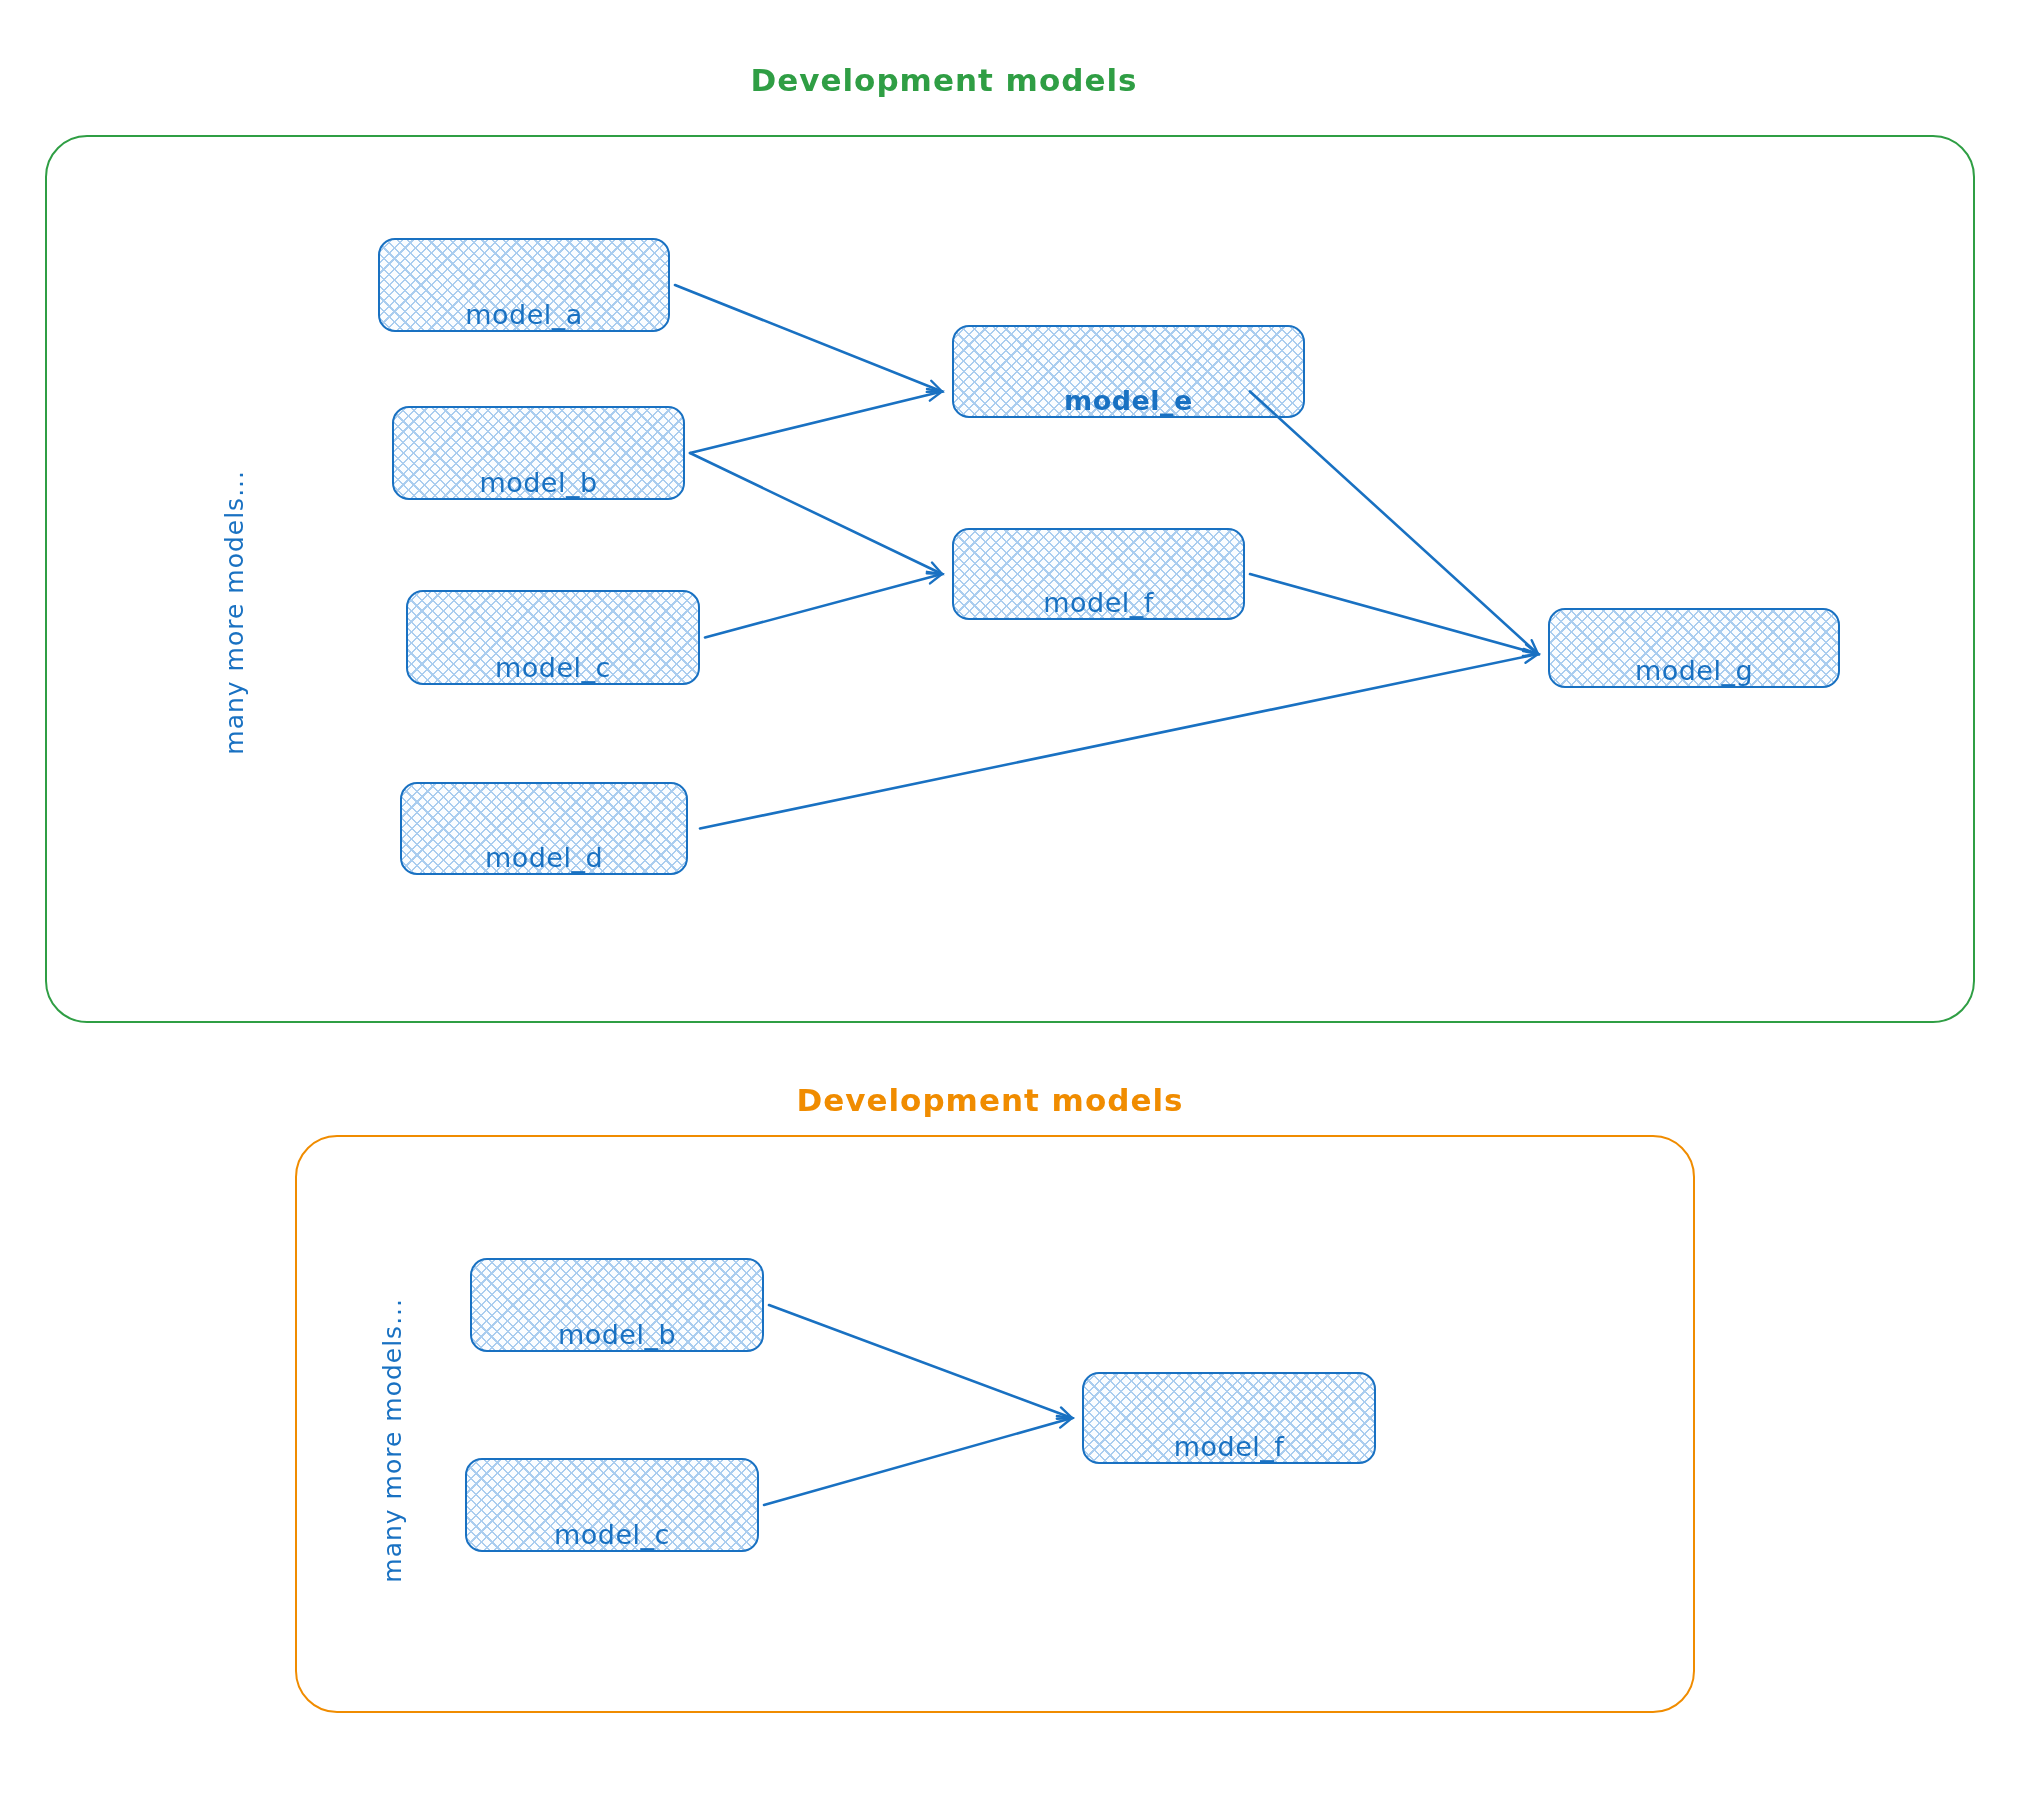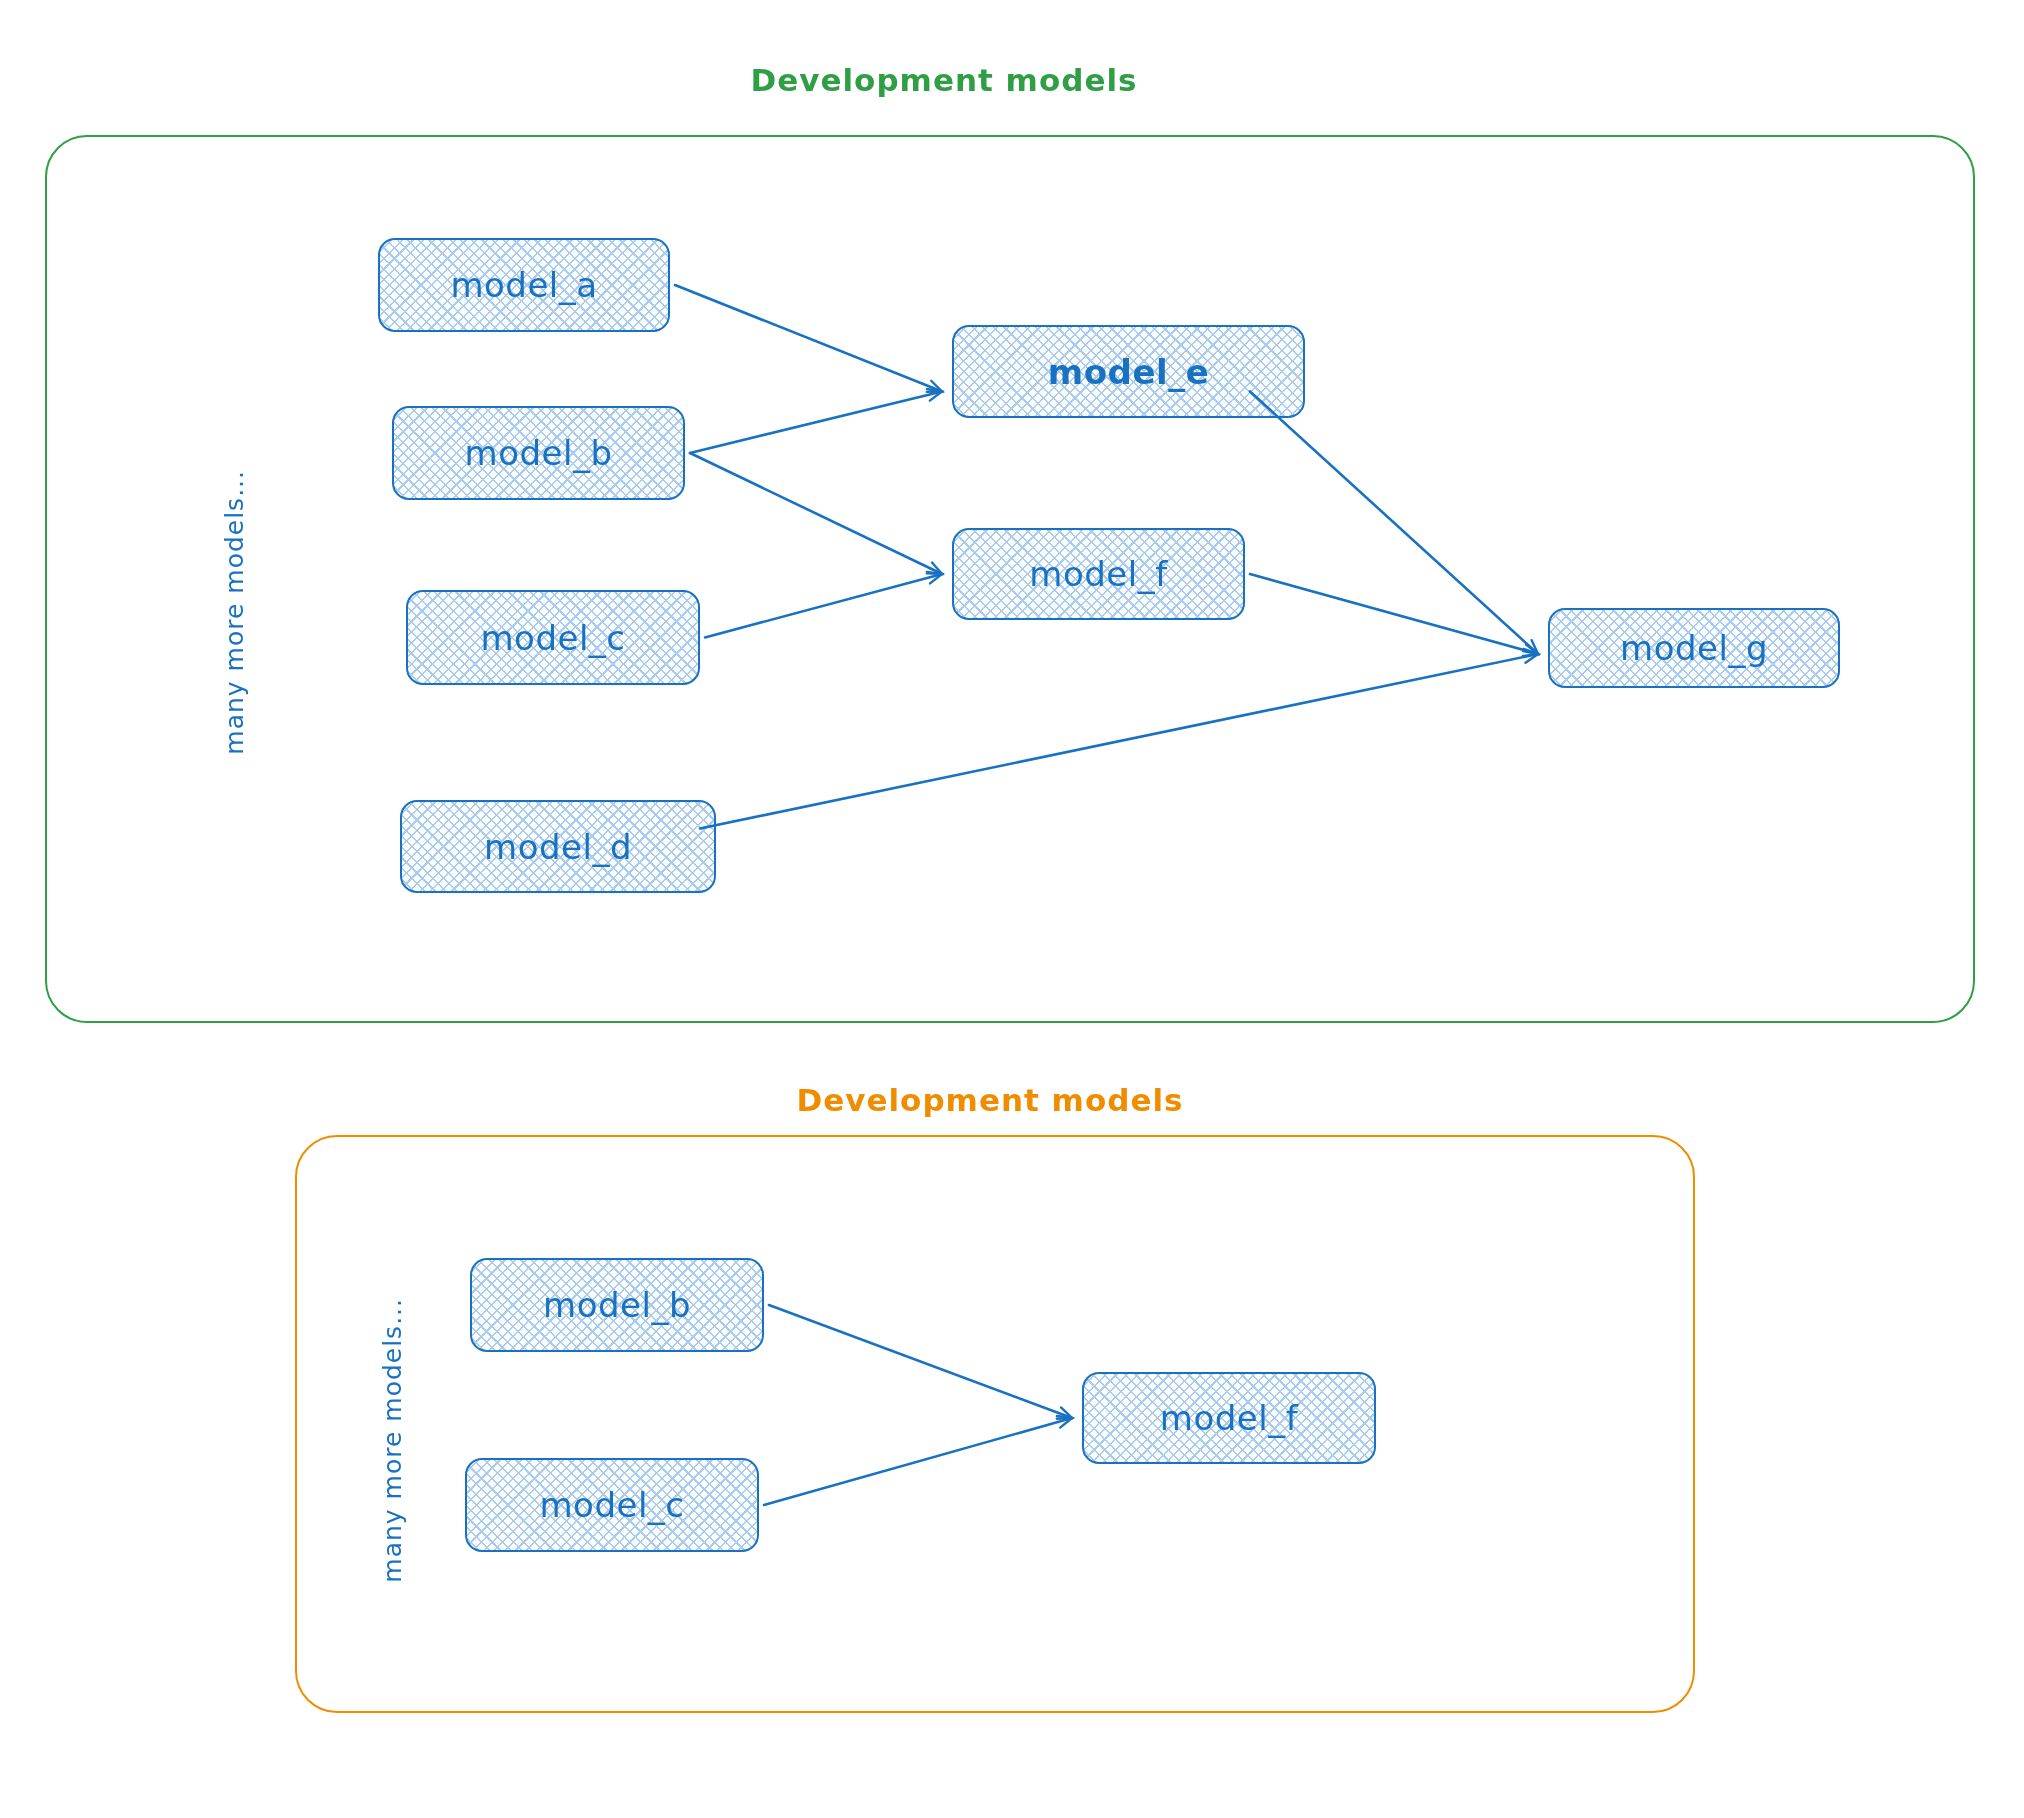--- a/index.html
+++ b/index.html
@@ -47,25 +47,25 @@
   .group-title.production{
     left:944px;top:62px;
     color:var(--production-accent);
   }
   .group-title.development{
     left:990px;top:1082px;
     color:var(--development-accent);
   }
   .node{
     position:absolute;
-    display:flex;align-items:center;justify-content:center;
+    display:flex;align-items:flex-end;justify-content:center;
     border:2.5px solid var(--node-stroke);
     border-radius:17px;
     color:var(--node-stroke);
-    font-size:34px;
+    font-size:27px;
     letter-spacing:0.5px;
     background:
       repeating-linear-gradient(45deg,  var(--node-hatch) 0 1.6px, transparent 1.6px 7.5px),
       repeating-linear-gradient(135deg, var(--node-hatch) 0 1.6px, transparent 1.6px 7.5px),
       var(--node-bg);
   }
   .side-label{
     position:absolute;
     writing-mode:vertical-rl;
     transform:rotate(180deg);
@@ -102,21 +102,21 @@
 
   <div class="node" style="left:378px;top:238px;width:292px;height:94px;">
     <span>model_a</span>
   </div>
   <div class="node" style="left:392px;top:406px;width:293px;height:94px;">
     <span>model_b</span>
   </div>
   <div class="node" style="left:406px;top:590px;width:294px;height:95px;">
     <span>model_c</span>
   </div>
-  <div class="node" style="left:400px;top:800px;width:316px;height:93px;">
+  <div class="node" style="left:400px;top:782px;width:288px;height:93px;">
     <span>model_d</span>
   </div>
   <div class="node" style="left:952px;top:325px;width:353px;height:93px;font-weight:bold;">
     <span>model_e</span>
   </div>
   <div class="node" style="left:952px;top:528px;width:293px;height:92px;">
     <span>model_f</span>
   </div>
   <div class="node" style="left:1548px;top:608px;width:292px;height:80px;">
     <span>model_g</span>

